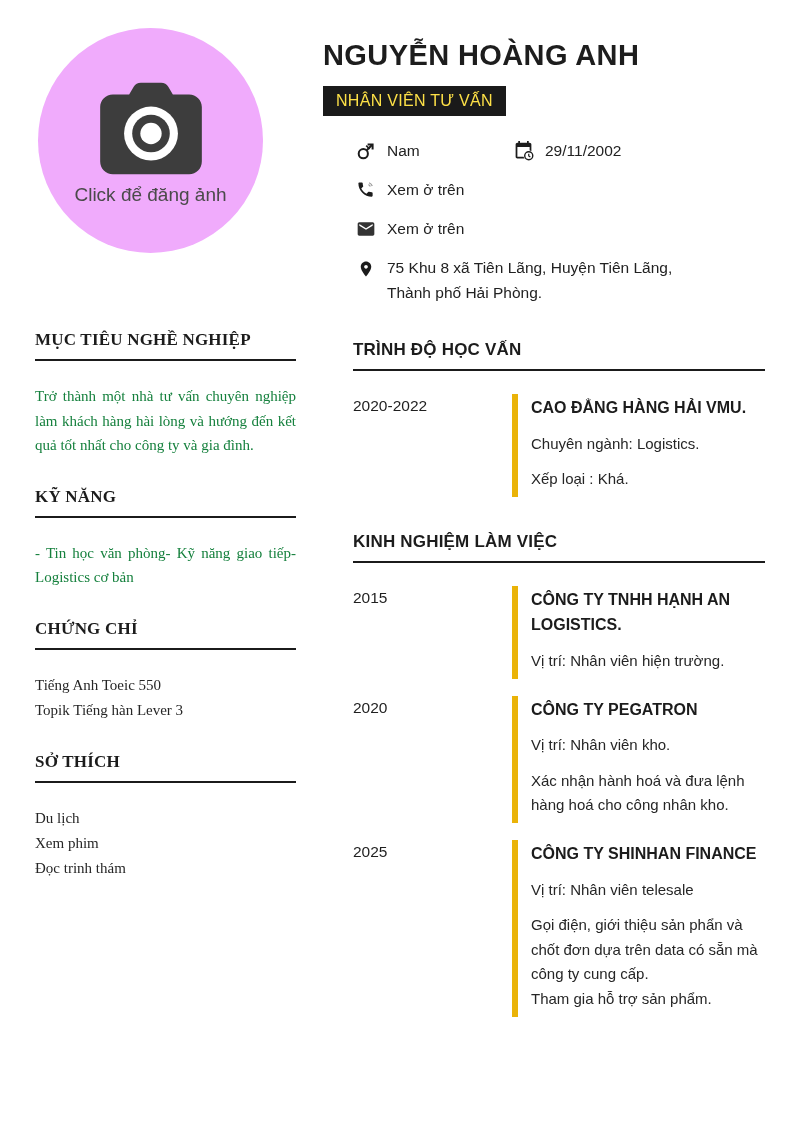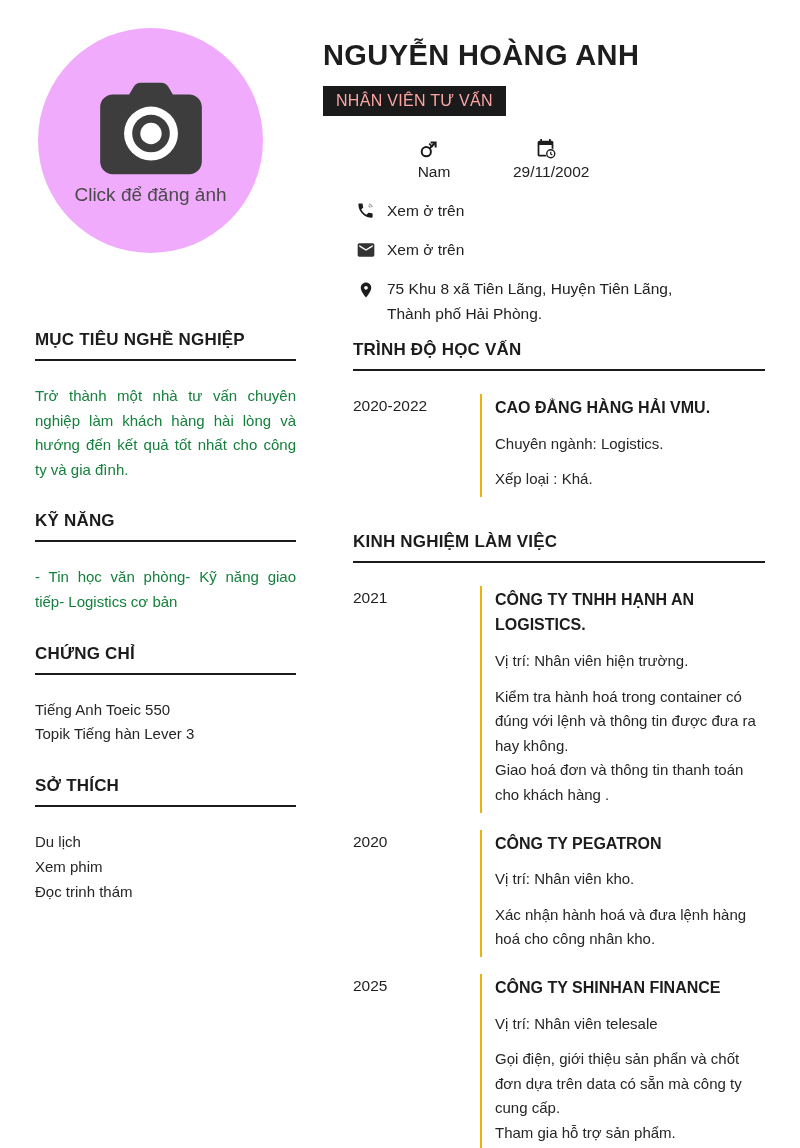--- a/index.html
+++ b/index.html
@@ -18,51 +18,51 @@
     cursor:pointer;
   }
   .photo-circle svg { display:block; margin-top:6px; }
   .photo-text { font-size:19px; color:#4a4a4a; margin-top:4px; }
 
   
   .head { position:absolute; left:323px; top:39px; width:452px; }
   .name { font-size:29px; font-weight:700; color:#1d1d1d; letter-spacing:.4px; }
   .badge {
     display:inline-block; margin-top:14px; padding:6px 13px;
-    background:#1a1a1a; color:#fca5a5; font-size:16px; letter-spacing:.3px;
+    background:#1a1a1a; color:#fde047; font-size:16px; letter-spacing:.3px;
   }
   .contact { margin-top:22px; margin-left:32px; }
   .c-row { display:flex; align-items:center; margin-bottom:14px; }
   .c-row:last-child { margin-bottom:0; }
   .c-row.top-align { align-items:flex-start; }
   .c-icon { width:21px; height:21px; flex:0 0 21px; margin-right:11px; display:flex; align-items:center; justify-content:center; }
   .c-icon svg { display:block; }
   .c-text { font-size:15.5px; color:#222; line-height:1.62; }
-  .c-pair { display:flex; align-items:center;flex-direction:column; }
+  .c-pair { display:flex; align-items:center; }
   .c-pair.first { width:158px; }
   .addr { width:330px; }
 
   
   .col-left  { position:absolute; left:35px;  top:330px; width:261px; }
   .col-right { position:absolute; left:353px; top:340px; width:412px; }
 
-  .sec { margin-bottom:29px; }
+  .sec { margin-bottom:29px;font-family:Liberation Serif, serif; }
   .sec-title {
     font-size:17px; font-weight:700; color:#1c1c1c; letter-spacing:.2px;
     padding-bottom:9px; border-bottom:2px solid #1b1b1b; margin-bottom:23px;
   }
   .body-text { font-size:15px; line-height:1.64; color:#15803d; }
   .justify { text-align:justify; }
   .list-line { font-size:15px; line-height:1.66; color:#262626; }
 
   
   .tl { display:flex; margin-bottom:17px; }
   .tl:last-child { margin-bottom:0; }
   .tl-date { width:127px; flex:0 0 127px; font-size:15.5px; color:#1f1f1f; padding-top:3px; }
-  .tl-body { flex:1; border-left:2px solid #eab308; padding:1px 0 5px 13px; }
+  .tl-body { flex:1; border-left:6px solid #eab308; padding:1px 0 5px 13px;margin-left:32px; }
   .tl-name { font-size:16px; font-weight:700; color:#1c1c1c; line-height:1.6; margin-bottom:11px; }
   .tl-detail { font-size:15px; line-height:1.64; color:#262626; margin-bottom:11px; white-space:pre-line; }
   .tl-detail:last-child { margin-bottom:0; }
 
   .edu-sec { margin-bottom:35px; }
 
   
   .footer {
     position:absolute; right:34px; top:1181px;
     font-family:"DejaVu Sans Mono", monospace; font-size:19px; color:#111;
@@ -180,26 +180,24 @@
           <div class="tl-detail">Chuyên ngành: Logistics.</div>
           <div class="tl-detail">Xếp loại : Khá.</div>
         </div>
       </div>
     </div>
 
     <div>
       <div class="sec-title">KINH NGHIỆM LÀM VIỆC</div>
 
       <div class="tl">
-        <div class="tl-date">2021</div>
+        <div class="tl-date">2015</div>
         <div class="tl-body">
           <div class="tl-name">CÔNG TY TNHH HẠNH AN LOGISTICS.</div>
           <div class="tl-detail">Vị trí: Nhân viên hiện trường.</div>
-          <div class="tl-detail">Kiểm tra hành hoá trong container có đúng với lệnh và thông tin được đưa ra hay không.
-Giao hoá đơn và thông tin thanh toán cho khách hàng .</div>
         </div>
       </div>
 
       <div class="tl">
         <div class="tl-date">2020</div>
         <div class="tl-body">
           <div class="tl-name">CÔNG TY PEGATRON</div>
           <div class="tl-detail">Vị trí: Nhân viên kho.</div>
           <div class="tl-detail">Xác nhận hành hoá và đưa lệnh hàng hoá cho công nhân kho.</div>
         </div>

